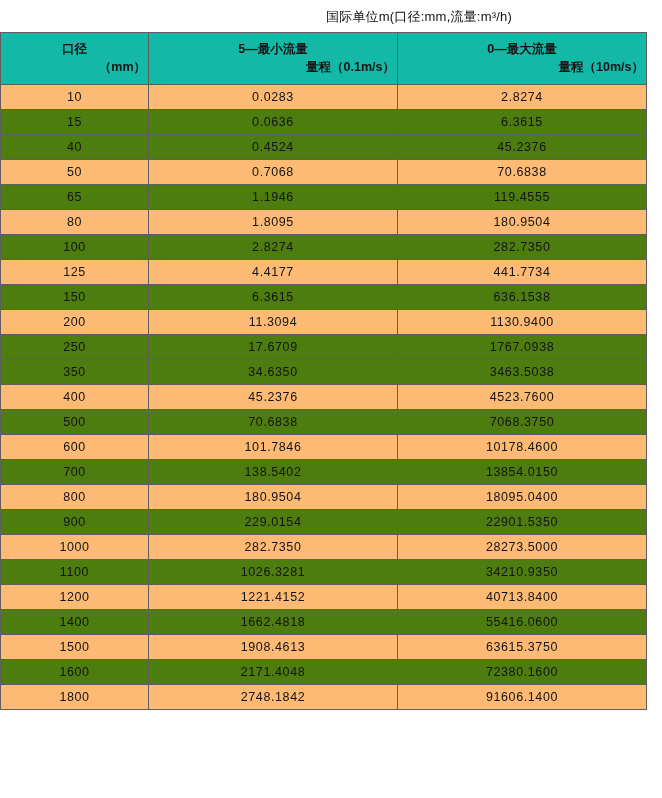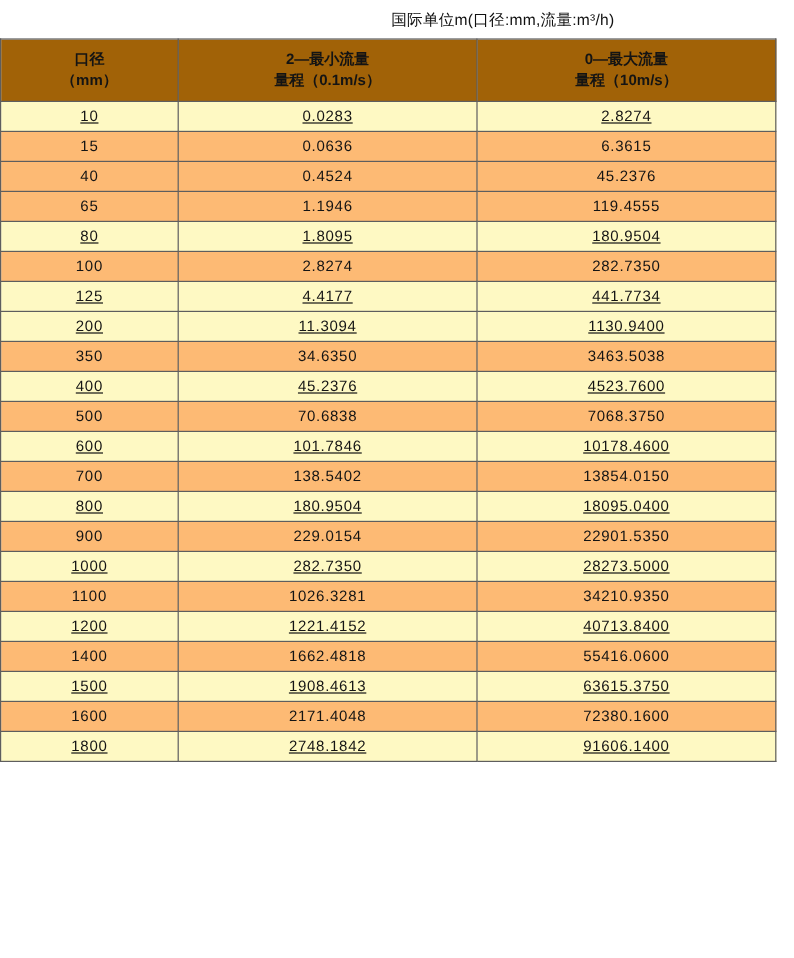--- a/index.html
+++ b/index.html
@@ -34,41 +34,41 @@
     table-layout: fixed;
   }
   table.flow-table th,
   table.flow-table td {
     border: 1px solid #5e5e5e;
     text-align: center;
     font-size: 12.5px;
     color: #141414;
   }
   table.flow-table thead th {
-    background: #a16207;
+    background: #14b8a6;
     font-weight: bold;
     padding: 7px 2px 8px 2px;
     line-height: 1.45;
     font-size: 12.5px;
   }
   table.flow-table thead th .sub {
     display: block;
     font-weight: bold;
+    text-align: right;
   }
   table.flow-table tbody td {
     padding: 3px 2px 4px 2px;
     height: 17px;
     letter-spacing: 0.6px;
   }
   table.flow-table tbody tr.odd td {
-    background: #fef9c3;
-    text-decoration: underline;
+    background: #fdba74;
   }
   table.flow-table tbody tr.even td {
-    background: #fdba74;
+    background: #4d7c0f;
   }
   col.c-size { width: 148px; }
   col.c-min  { width: 249px; }
   col.c-max  { width: 249px; }
 </style>
 </head>
 <body>
 
 <div class="page">
 
@@ -80,21 +80,21 @@
       <col class="c-min">
       <col class="c-max">
     </colgroup>
     <thead>
       <tr>
         <th>
           <span>口径</span>
           <span class="sub">（mm）</span>
         </th>
         <th>
-          <span>2—最小流量</span>
+          <span>5—最小流量</span>
           <span class="sub">量程（0.1m/s）</span>
         </th>
         <th>
           <span>0—最大流量</span>
           <span class="sub">量程（10m/s）</span>
         </th>
       </tr>
     </thead>
     <tbody id="table-body">
         <tr class="odd">
@@ -105,46 +105,61 @@
         <tr class="even">
           <td>15</td>
           <td>0.0636</td>
           <td>6.3615</td>
         </tr>
         <tr class="even">
           <td>40</td>
           <td>0.4524</td>
           <td>45.2376</td>
         </tr>
+        <tr class="odd">
+          <td>50</td>
+          <td>0.7068</td>
+          <td>70.6838</td>
+        </tr>
         <tr class="even">
           <td>65</td>
           <td>1.1946</td>
           <td>119.4555</td>
         </tr>
         <tr class="odd">
           <td>80</td>
           <td>1.8095</td>
           <td>180.9504</td>
         </tr>
         <tr class="even">
           <td>100</td>
           <td>2.8274</td>
           <td>282.7350</td>
         </tr>
         <tr class="odd">
           <td>125</td>
           <td>4.4177</td>
           <td>441.7734</td>
         </tr>
+        <tr class="even">
+          <td>150</td>
+          <td>6.3615</td>
+          <td>636.1538</td>
+        </tr>
         <tr class="odd">
           <td>200</td>
           <td>11.3094</td>
           <td>1130.9400</td>
         </tr>
         <tr class="even">
+          <td>250</td>
+          <td>17.6709</td>
+          <td>1767.0938</td>
+        </tr>
+        <tr class="even">
           <td>350</td>
           <td>34.6350</td>
           <td>3463.5038</td>
         </tr>
         <tr class="odd">
           <td>400</td>
           <td>45.2376</td>
           <td>4523.7600</td>
         </tr>
         <tr class="even">

